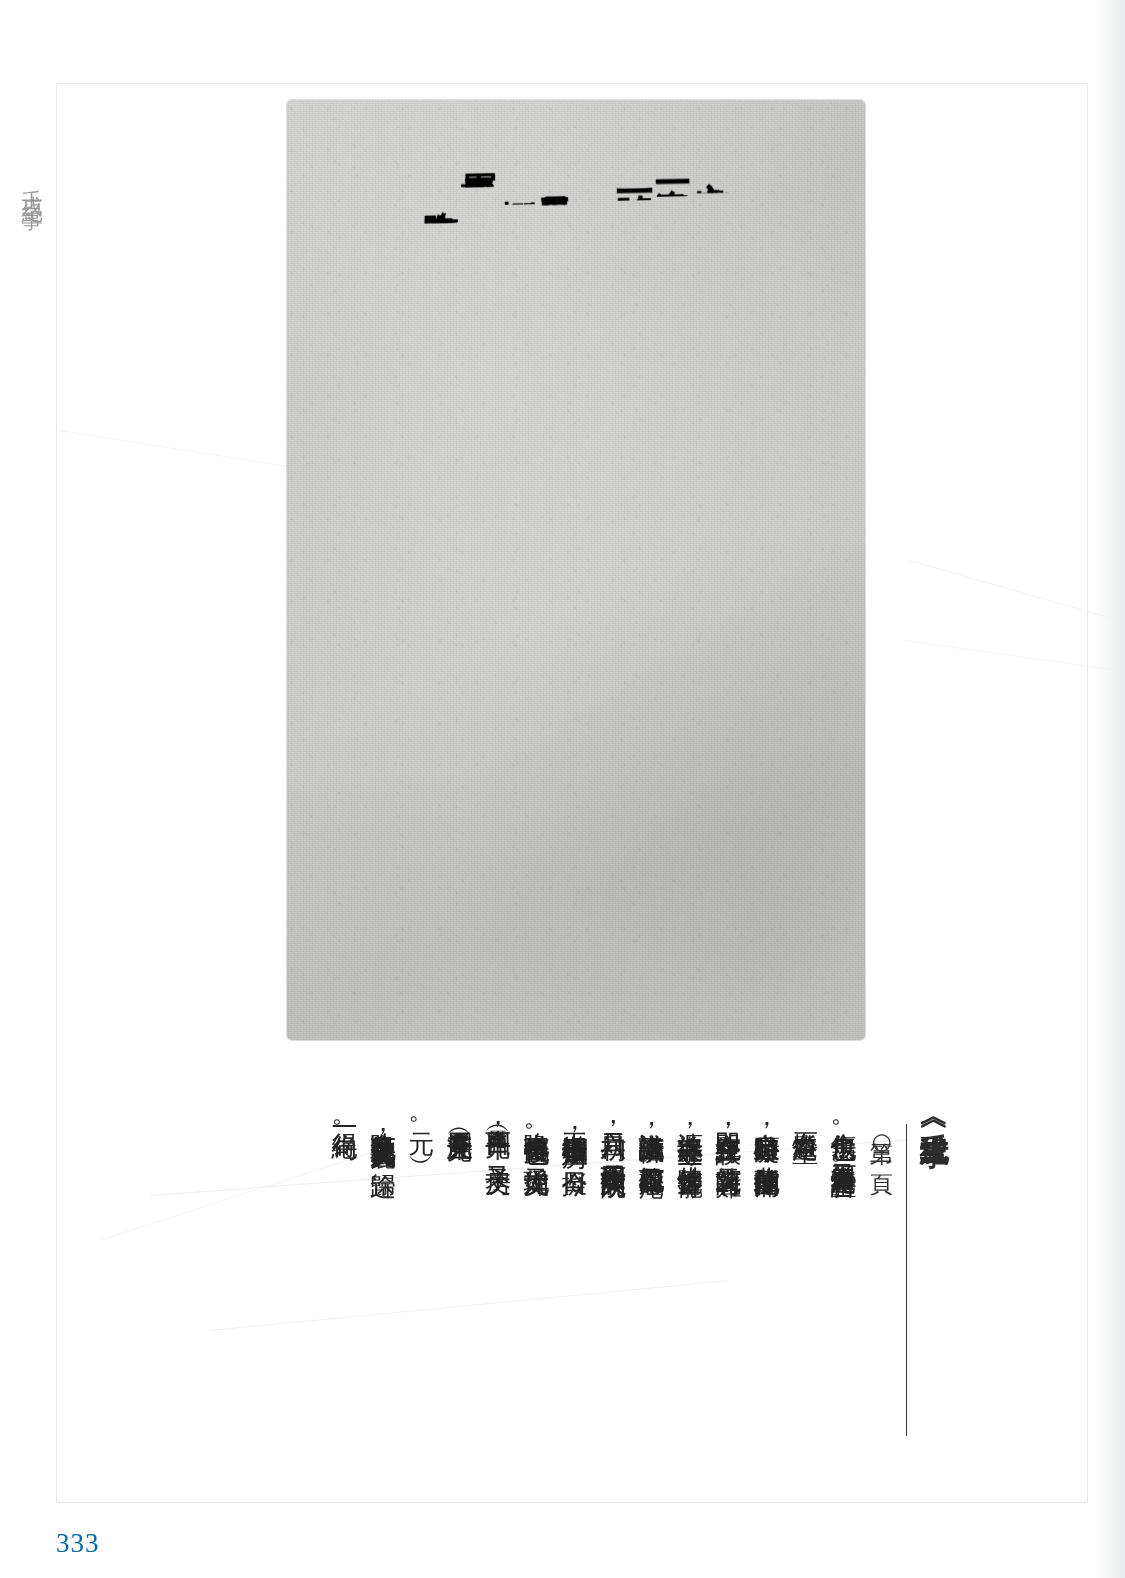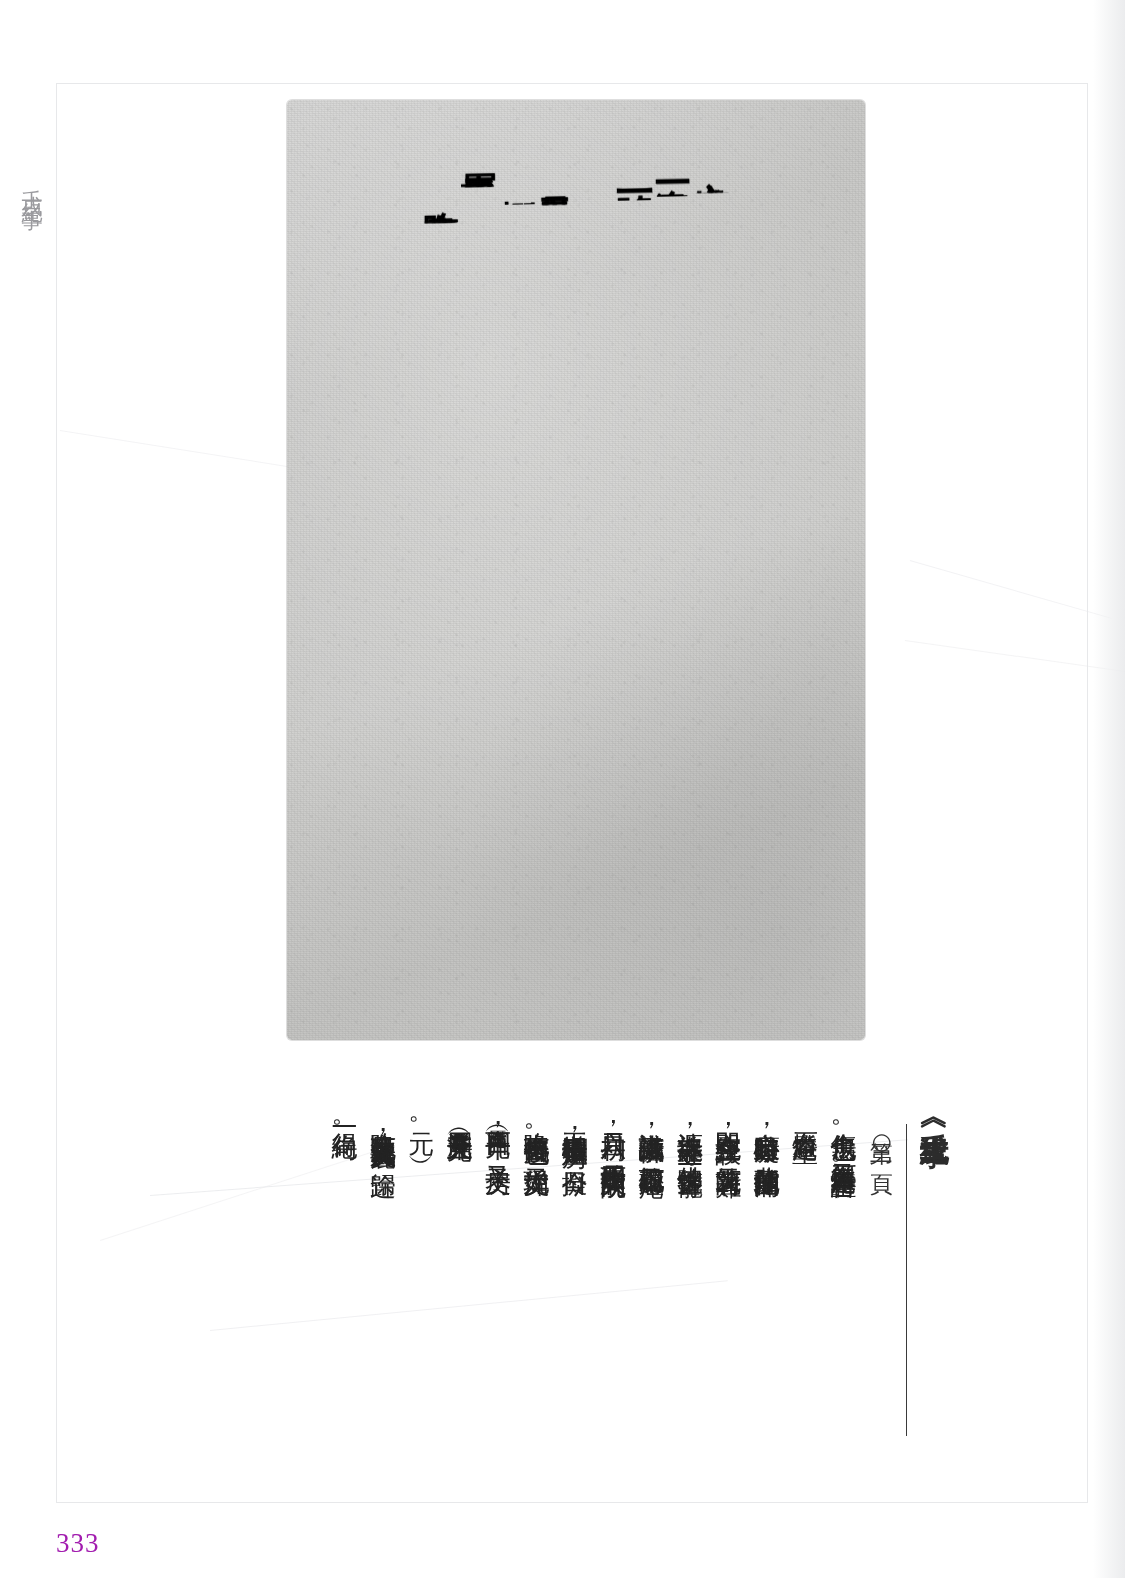--- a/index.html
+++ b/index.html
@@ -132,21 +132,21 @@
     font-size:26px;line-height:1.13;letter-spacing:1px;
     color:#232323;white-space:nowrap;
     font-family:"DejaVu Serif","Liberation Serif",serif;
     margin-left:9px;margin-top:4px;
   }
   .t-col .note{font-size:17px;letter-spacing:0px;}
 
   
   #folio{
     position:absolute;left:56px;top:1528px;
-    font-size:27px;color:#a21caf;letter-spacing:1px;
+    font-size:27px;color:#0369a1;letter-spacing:1px;
     font-family:"Liberation Serif","DejaVu Serif",serif;
   }
 </style>
 </head>
 <body>
 
 <div class="crease" style="left:150px;top:1195px;width:760px;height:1px;transform:rotate(-4.2deg);opacity:.85;"></div>
 <div class="crease" style="left:210px;top:1330px;width:520px;height:1px;transform:rotate(-5.5deg);opacity:.7;"></div>
 <div class="crease" style="left:910px;top:560px;width:210px;height:1px;transform:rotate(16deg);opacity:.6;"></div>
 <div class="crease" style="left:905px;top:640px;width:230px;height:1px;transform:rotate(8deg);opacity:.5;"></div>

